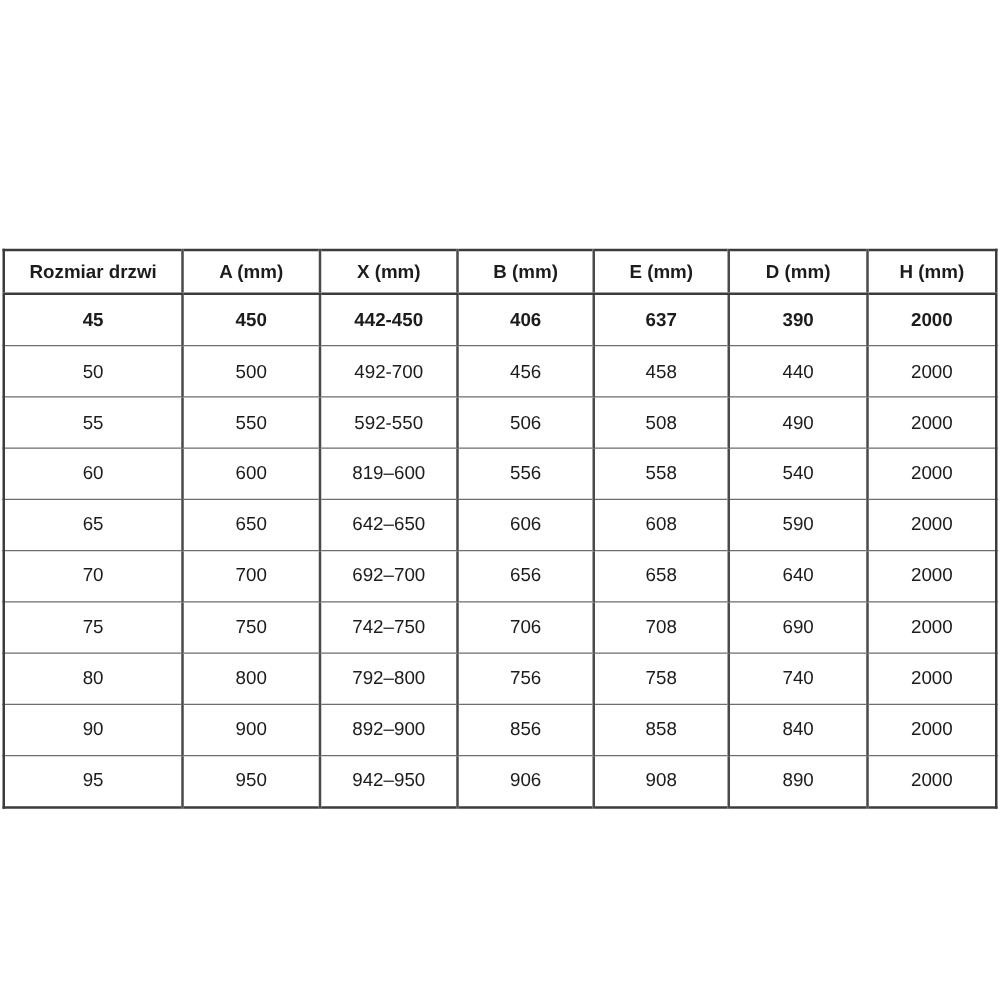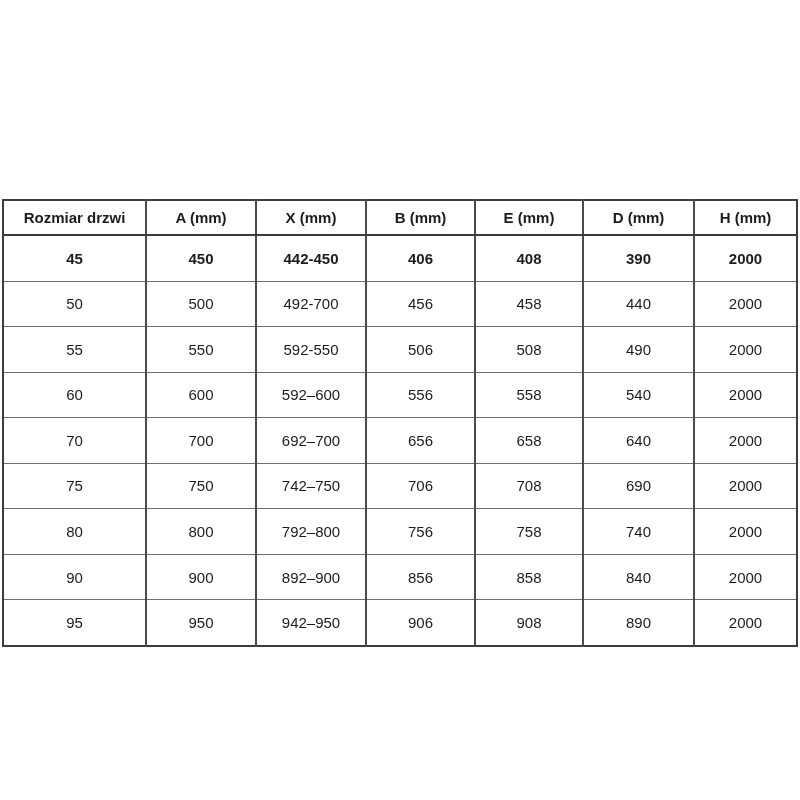--- a/index.html
+++ b/index.html
@@ -87,21 +87,21 @@
             <th>D (mm)</th>
             <th>H (mm)</th>
           </tr>
       </thead>
       <tbody>
           <tr>
             <td>45</td>
             <td>450</td>
             <td>442-450</td>
             <td>406</td>
-            <td>408</td>
+            <td>637</td>
             <td>390</td>
             <td>2000</td>
           </tr>
           <tr>
             <td>50</td>
             <td>500</td>
             <td>492-700</td>
             <td>456</td>
             <td>458</td>
             <td>440</td>
@@ -112,24 +112,33 @@
             <td>550</td>
             <td>592-550</td>
             <td>506</td>
             <td>508</td>
             <td>490</td>
             <td>2000</td>
           </tr>
           <tr>
             <td>60</td>
             <td>600</td>
-            <td>592–600</td>
+            <td>819–600</td>
             <td>556</td>
             <td>558</td>
             <td>540</td>
+            <td>2000</td>
+          </tr>
+          <tr>
+            <td>65</td>
+            <td>650</td>
+            <td>642–650</td>
+            <td>606</td>
+            <td>608</td>
+            <td>590</td>
             <td>2000</td>
           </tr>
           <tr>
             <td>70</td>
             <td>700</td>
             <td>692–700</td>
             <td>656</td>
             <td>658</td>
             <td>640</td>
             <td>2000</td>

